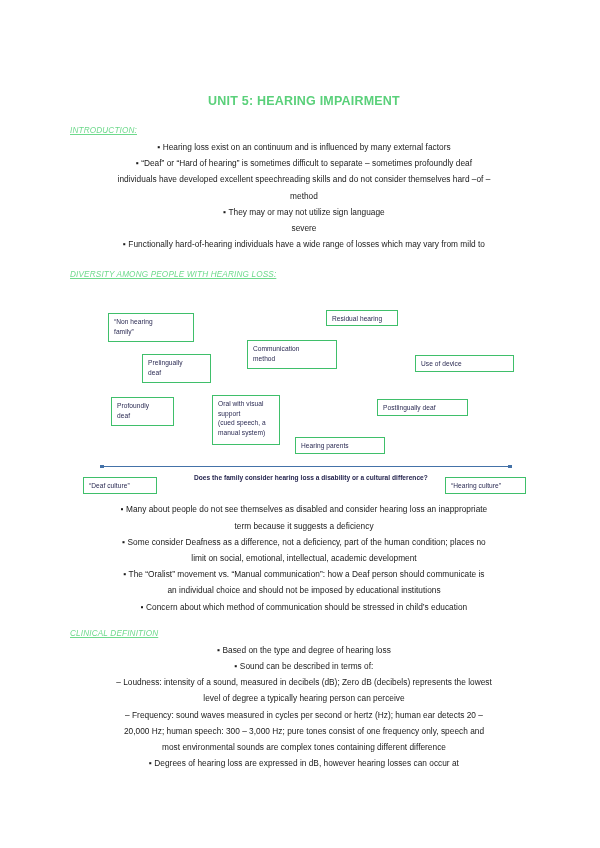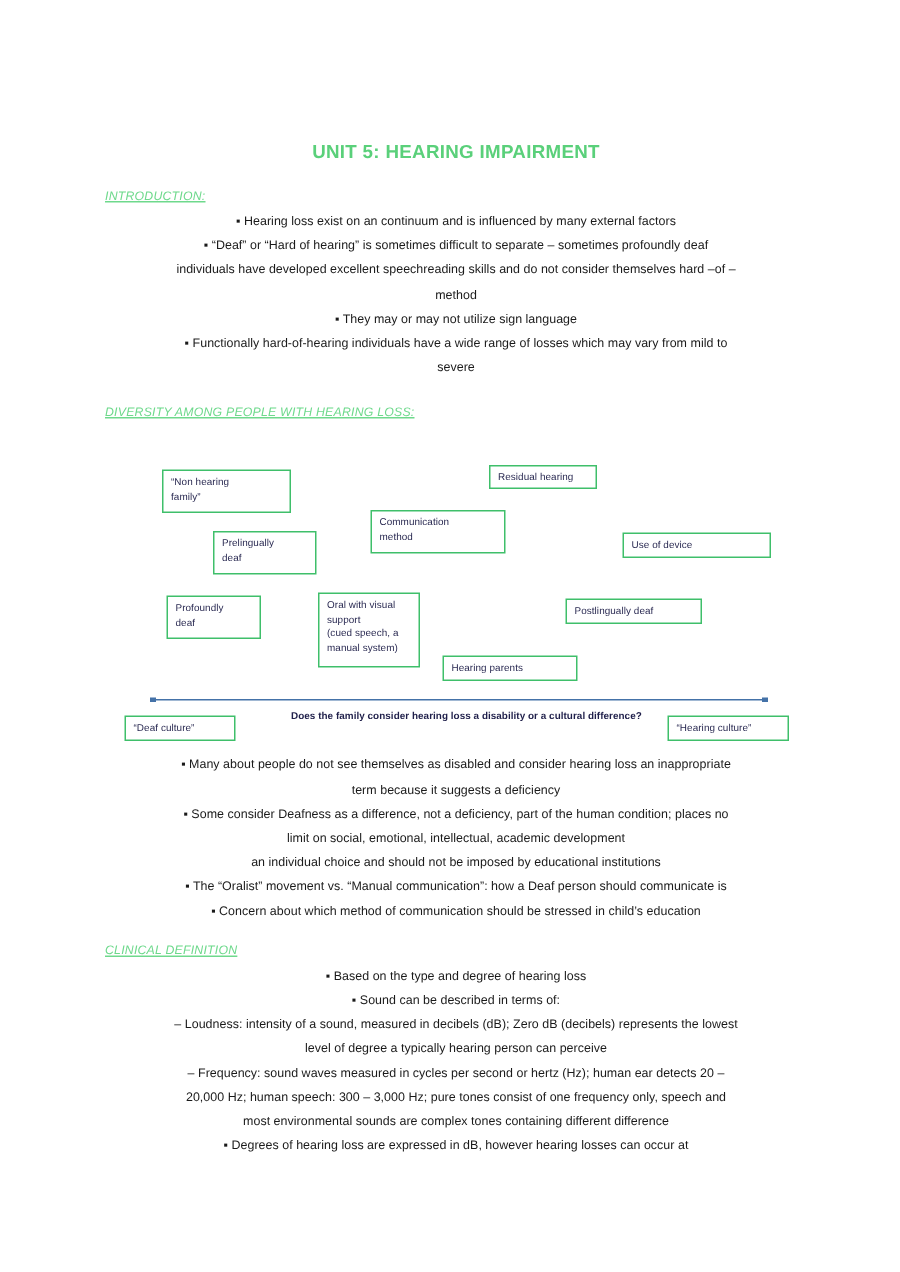--- a/index.html
+++ b/index.html
@@ -104,22 +104,22 @@
 
     <div class="doc-title">UNIT 5: HEARING IMPAIRMENT</div>
 
     <div class="section-heading">INTRODUCTION:</div>
     <div id="intro-body">
         <p class="line">▪ Hearing loss exist on an continuum and is influenced by many external factors</p>
         <p class="line">▪ “Deaf” or “Hard of hearing” is sometimes difficult to separate – sometimes profoundly deaf</p>
         <p class="line">individuals have developed excellent speechreading skills and do not consider themselves hard –of –</p>
         <p class="line">method</p>
         <p class="line">▪ They may or may not utilize sign language</p>
+        <p class="line">severe</p>
         <p class="line">▪ Functionally hard-of-hearing individuals have a wide range of losses which may vary from mild to</p>
-        <p class="line">severe</p>
       </div>
 
     <div class="section-heading">DIVERSITY AMONG PEOPLE WITH HEARING LOSS:</div>
 
     <div class="diagram" id="diagram">
       <div class="arrow" id="diagram-arrow" style="left: 30px; top: 176px; width: 412px;">
           <svg width="412" height="7" viewBox="0 0 412 7">
             <line x1="4" y1="3.5" x2="408" y2="3.5" stroke="#4472a8" stroke-width="1"></line>
             <rect x="0" y="2" width="4" height="3" fill="#4472a8"></rect>
             <rect x="408" y="2" width="4" height="3" fill="#4472a8"></rect>
@@ -166,22 +166,22 @@
           <div>“Hearing culture”</div>
         </div>
         <div class="dquestion" style="left: 124px; top: 186px; width: 238px;">Does the family consider hearing loss a disability or a cultural difference?</div>
       </div>
 
     <div class="para-block" id="views-body">
         <p class="line">▪ Many about people do not see themselves as disabled and consider hearing loss an inappropriate</p>
         <p class="line">term because it suggests a deficiency</p>
         <p class="line">▪ Some consider Deafness as a difference, not a deficiency, part of the human condition; places no</p>
         <p class="line">limit on social, emotional, intellectual, academic development</p>
+        <p class="line">▪ The “Oralist” movement vs. “Manual communication”: how a Deaf person should communicate is</p>
         <p class="line">an individual choice and should not be imposed by educational institutions</p>
-        <p class="line">▪ The “Oralist” movement vs. “Manual communication”: how a Deaf person should communicate is</p>
         <p class="line">▪ Concern about which method of communication should be stressed in child’s education</p>
       </div>
 
     <div class="section-heading tight">CLINICAL DEFINITION</div>
     <div id="clinical-body">
         <p class="line">▪ Based on the type and degree of hearing loss</p>
         <p class="line">▪ Sound can be described in terms of:</p>
         <p class="line">– Loudness: intensity of a sound, measured in decibels (dB); Zero dB (decibels) represents the lowest</p>
         <p class="line">level of degree a typically hearing person can perceive</p>
         <p class="line">– Frequency: sound waves measured in cycles per second or hertz (Hz); human ear detects 20 –</p>

